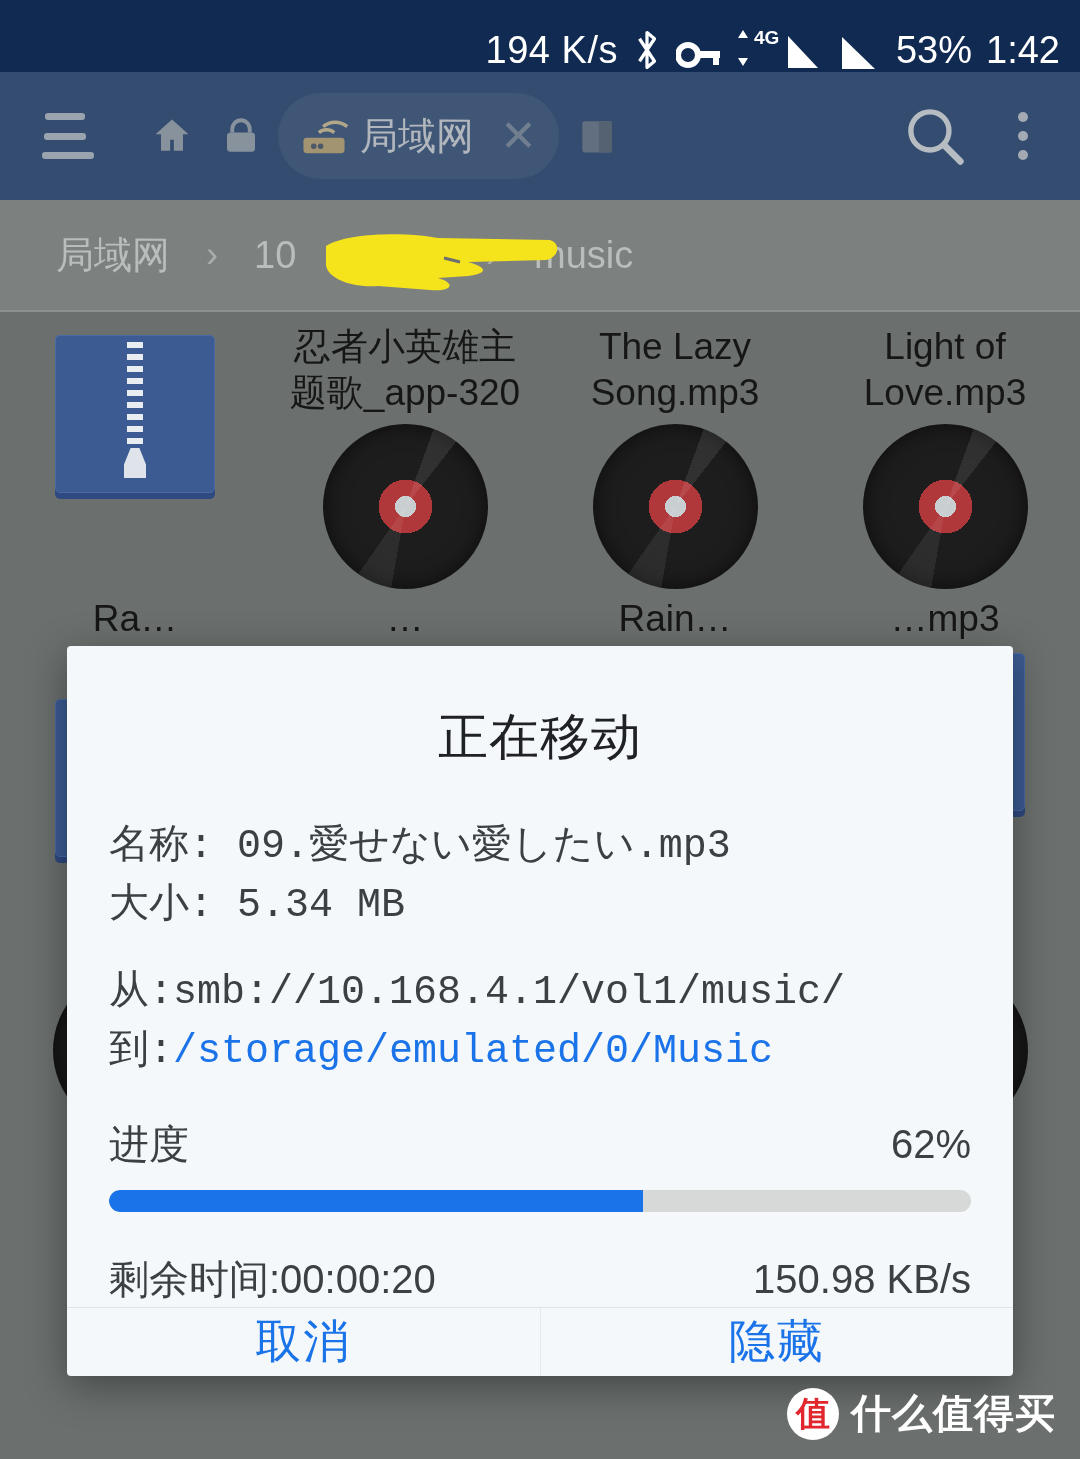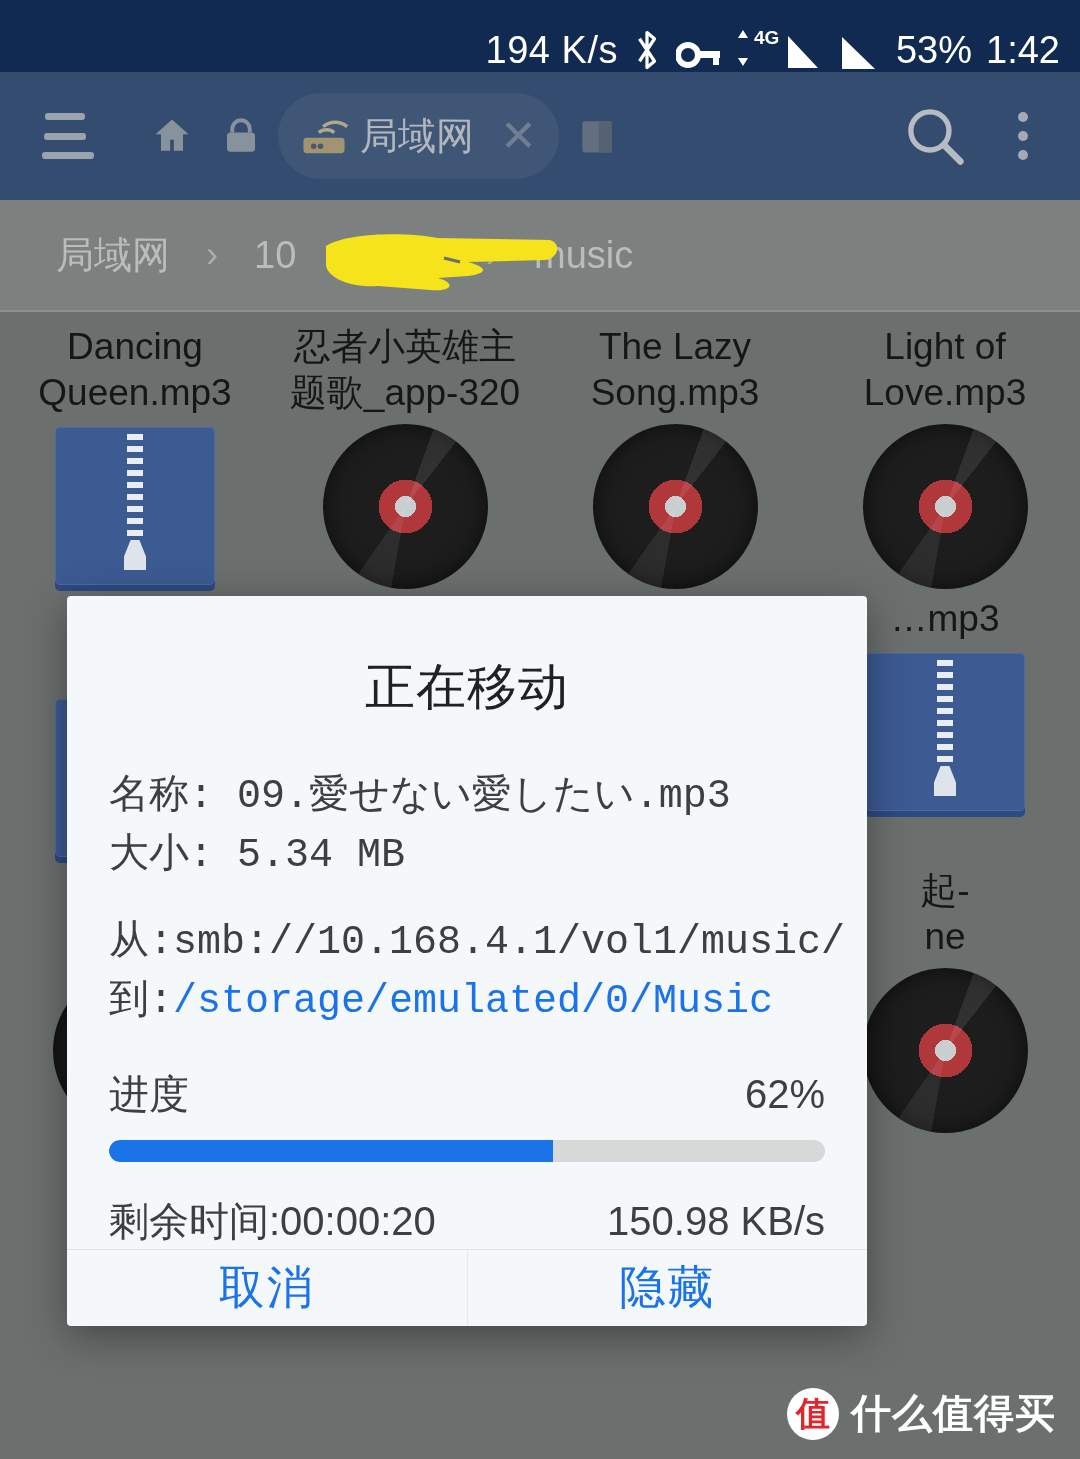--- a/index.html
+++ b/index.html
@@ -107,21 +107,21 @@
   }
   .zipicon::after{
     content:""; position:absolute; left:50%; top: 112px; transform: translateX(-50%);
     width: 22px; height: 30px; background:#dfe4ea;
     clip-path: polygon(30% 0, 70% 0, 100% 55%, 100% 100%, 0 100%, 0 55%);
   }
 
   
   .scrim { position:absolute; inset:0; background: transparent; }
   .dialog {
-    position: absolute; left: 67px; top: 596px; width: 800px; height: 730px;
+    position: absolute; left: 67px; top: 646px; width: 946px; height: 730px;
     background: #f5f8fa; border-radius: 4px;
     box-shadow: 0 10px 40px rgba(0,0,0,0.38);
     display: flex; flex-direction: column;
   }
   .dlg-title {
     text-align: center; color: #202124; font-size: 50px; font-weight: 400;
     padding: 58px 0 46px 0; letter-spacing: 1px;
   }
   .dlg-body { padding: 0 42px; flex: 1; }
   .dlg-line { color: #3c4043; font-size: 40px; line-height: 59px; white-space: nowrap; font-family: Liberation Mono, monospace; }
@@ -132,21 +132,21 @@
     display:flex; justify-content: space-between; align-items: center;
     margin-top: 36px; color: #3c4043; font-size: 40px;
   }
   .progress-track {
     margin-top: 18px; width: 100%; height: 22px; border-radius: 11px;
     background: #d7d9d8; overflow: hidden;
   }
   .progress-fill { height: 100%; background: #1a73e8; border-radius: 11px 0 0 11px; }
   .prog-foot {
     display:flex; justify-content: space-between; align-items: baseline;
-    margin-top: 32px; color: #3c4043; font-size: 40px;
+    margin-top: 40px; color: #3c4043; font-size: 40px;
   }
   .dlg-actions {
     display: flex; border-top: 1px solid #e0e3e6; height: 128px;
   }
   .dlg-btn {
     flex: 1; display:flex; align-items:center; justify-content:center;
     color: #1a73e8; font-size: 46px; letter-spacing: 2px; cursor: pointer;
   }
   .dlg-btn + .dlg-btn { border-left: 1px solid #e6e9ec; }
 
@@ -272,22 +272,20 @@
 
   <svg class="redaction" viewBox="0 0 240 72">
     <path d="M8 18 C30 4, 90 4, 120 10 L232 12 C244 16, 240 30, 228 32 L150 34 C172 40, 168 46, 150 48 L120 50 C140 56, 132 64, 112 62 L60 58 C30 60, 6 48, 8 34 Z" fill="#f5e31c"></path>
     <path d="M126 30 l16 4" stroke="#6b706e" stroke-width="3" fill="none"></path>
   </svg>
 
   <div class="grid">
 
     <div class="gridrow" style="padding-top:12px;">
       <div class="cell">
-        <div class="cell-label">Dancing
-Queen.mp3</div>
         <div class="cell-icon">
             <div class="zipicon"></div>
           </div>
       </div>
       <div class="cell">
         <div class="cell-label">忍者小英雄主
 题歌_app-320</div>
         <div class="cell-icon">
             <div class="vinyl"></div>
           </div>

